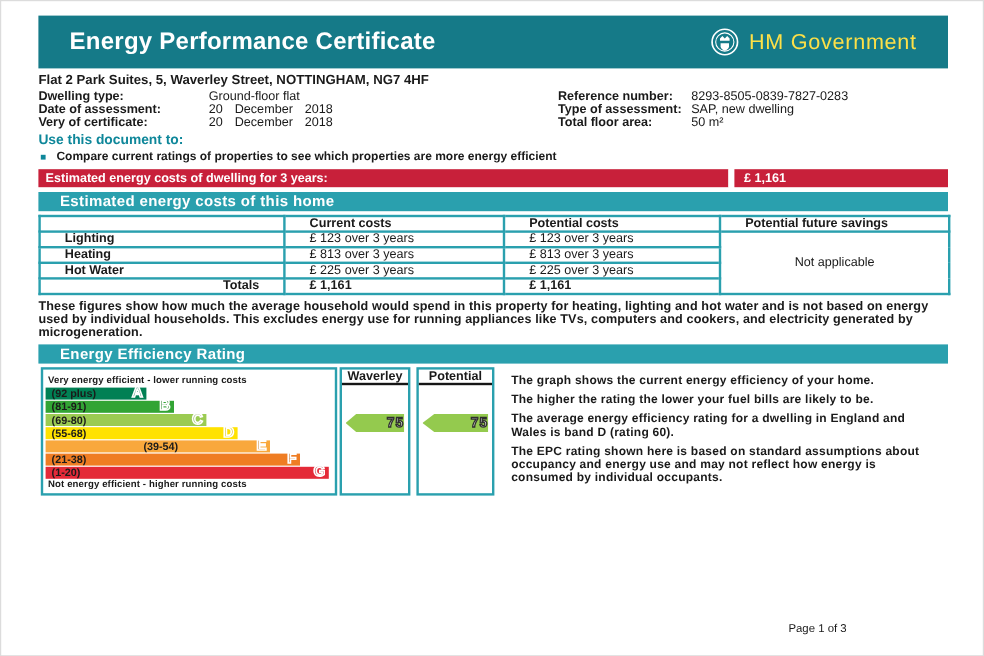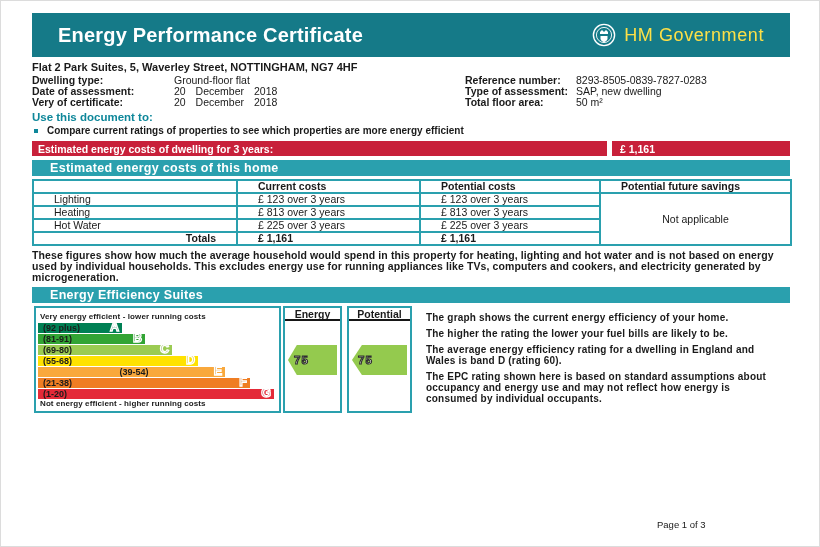--- a/index.html
+++ b/index.html
@@ -44,21 +44,21 @@
   .banner-value{flex:1;background:var(--red);color:#fff;font-size:10.5px;font-weight:bold;display:flex;align-items:center;padding-left:8px;}
 
   
   .bar{margin-top:4px;height:16px;background:var(--teal-mid);color:#fff;font-size:12.5px;font-weight:bold;display:flex;align-items:center;padding-left:18px;letter-spacing:.3px;}
 
   
   table.costs{margin-top:3px;border-collapse:collapse;width:758px;font-size:10.5px;table-layout:fixed;}
   table.costs td,table.costs th{border:2px solid var(--teal-mid);padding:0 20px;height:12px;line-height:11px;text-align:left;vertical-align:middle;}
   table.costs th{font-weight:bold;}
   col.c0{width:204px;} col.c1{width:183px;} col.c2{width:180px;} col.c3{width:191px;}
-  .rowlabel{font-weight:normal;margin-left:20px;}
+  .rowlabel{font-weight:bold;margin-left:20px;}
   .totals-label{font-weight:bold;text-align:right !important;}
   .totals-val{font-weight:bold;}
   .savings-cell{text-align:center !important;font-weight:normal;}
 
   .desc{margin-top:4px;font-size:10.5px;font-weight:bold;line-height:11px;letter-spacing:.1px;}
 
   
   .chart{position:relative;margin-top:3px;height:112px;}
   .bands-box{position:absolute;left:2px;top:0;width:247px;height:107px;border:2px solid var(--teal-mid);background:#fff;}
   .scale-note{position:absolute;left:4px;font-size:8px;font-weight:bold;letter-spacing:.1px;}
@@ -66,23 +66,23 @@
   .scale-note.bottom{bottom:3px;}
   .bands{position:absolute;left:2px;top:15px;}
   .band{height:10px;margin-bottom:1px;position:relative;display:flex;align-items:center;}
   .band-range{font-size:9px;font-weight:bold;padding-left:5px;white-space:nowrap;}
   .band-letter{position:absolute;right:3px;top:-2px;font-size:12.5px;font-weight:800;line-height:13px;
     color:rgba(90,90,90,0.28);-webkit-text-stroke:1.3px #ffffff;}
   .col-box{position:absolute;top:0;height:107px;border:2px solid var(--teal-mid);background:#fff;}
   .col-box.current{left:251px;width:59px;}
   .col-box.potential{left:315px;width:65px;}
   .col-head{height:13px;border-bottom:2px solid #161616;text-align:center;font-size:10.5px;font-weight:bold;line-height:13px;}
-  .arrow{position:absolute;left:3px;top:37px;height:30px;right:3px;
+  .arrow{position:absolute;left:3px;top:37px;height:15px;right:3px;
     clip-path:polygon(0 50%,18% 0,100% 0,100% 100%,18% 100%);
-    display:flex;align-items:center;justify-content:flex-start;}
+    display:flex;align-items:center;justify-content:flex-end;}
   .arrow-num{font-size:11.5px;font-weight:800;letter-spacing:1px;color:#fbfff2;-webkit-text-stroke:1.1px #2e2e2e;padding-left:6px;}
   .chart-text{position:absolute;left:394px;top:6px;width:352px;font-size:10px;font-weight:bold;line-height:11px;letter-spacing:.2px;}
   .chart-text p{margin-bottom:5px;}
 
   .footer{position:absolute;left:656px;top:518px;font-size:9.5px;font-weight:normal;}
 </style>
 </head>
 <body>
 
 <div class="page">
@@ -181,21 +181,21 @@
       <tr>
         <td class="totals-label">Totals</td>
         <td class="totals-val">£ 1,161</td>
         <td class="totals-val">£ 1,161</td>
       </tr>
     </tbody>
       </table>
 
     <p class="desc">These figures show how much the average household would spend in this property for heating, lighting and hot water and is not based on energy used by individual households. This excludes energy use for running appliances like TVs, computers and cookers, and electricity generated by microgeneration.</p>
 
-    <div class="bar">Energy Efficiency Suites</div>
+    <div class="bar">Energy Efficiency Rating</div>
 
     <div class="chart">
       <div class="bands-box">
         <div class="scale-note top">Very energy efficient - lower running costs</div>
         <div class="bands">
           <div class="band" style="width: 84px; background: rgb(0, 128, 84);">
               <span class="band-range">(92 plus)</span>
               <span class="band-letter">A</span>
             </div>
           <div class="band" style="width: 107px; background: rgb(50, 164, 52);">
@@ -220,21 +220,21 @@
             </div>
           <div class="band" style="width: 236px; background: rgb(228, 42, 56);">
               <span class="band-range">(1-20)</span>
               <span class="band-letter">G</span>
             </div>
         </div>
         <div class="scale-note bottom">Not energy efficient - higher running costs</div>
       </div>
 
       <div class="col-box current">
-        <div class="col-head">Energy</div>
+        <div class="col-head">Waverley</div>
         <div class="arrow" style="background: rgb(148, 202, 78);">
           <span class="arrow-num">75</span>
         </div>
       </div>
       <div class="col-box potential">
         <div class="col-head">Potential</div>
         <div class="arrow" style="background: rgb(148, 202, 78);">
           <span class="arrow-num">75</span>
         </div>
       </div>

